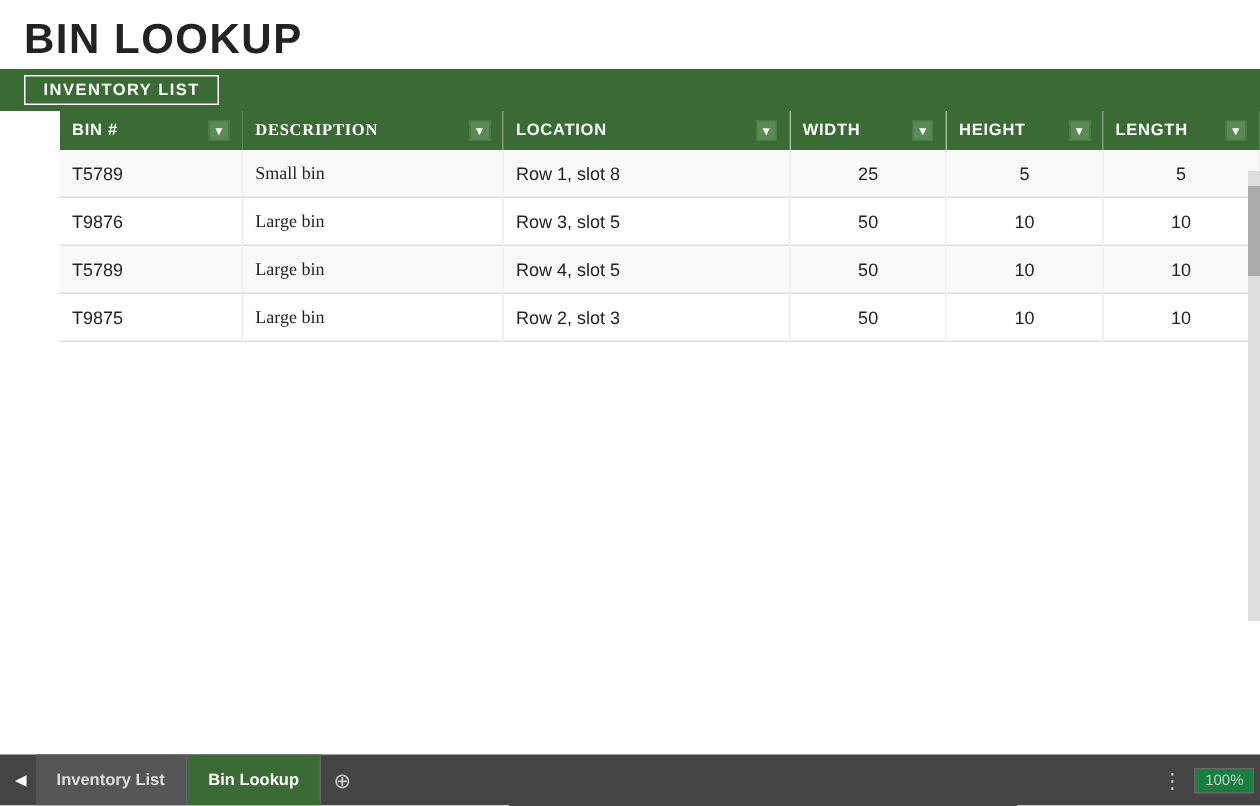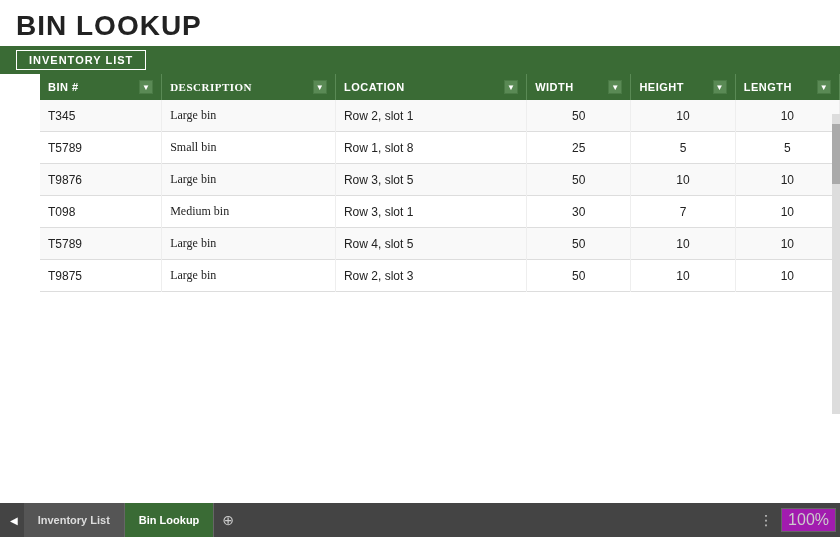--- a/index.html
+++ b/index.html
@@ -166,22 +166,22 @@
 
     .bottom-bar-dots {
       color: #ccc;
       font-size: 14px;
       padding: 0 4px;
       cursor: pointer;
     }
 
     .bottom-bar-zoom {
       color: #ccc;
-      font-size: 16px;
-      background: #a21caf;
+      font-size: 10px;
+      background: #15803d;
       padding: 2px 6px;
       border: 1px solid #666;
     }
   </style>
 </head>
 <body>
 
 <div class="page-header">
   <span class="page-title">BIN LOOKUP</span>
 </div>
@@ -227,53 +227,37 @@
         <th class="col-length">
           <div class="col-header-inner">
             <span>LENGTH</span>
             <span class="dropdown-arrow">▼</span>
           </div>
         </th>
       </tr>
     </thead>
     <tbody id="table-body">
 
-    <tr>
-          <td class="col-bin">T345</td>
-          <td class="col-desc">Large bin</td>
-          <td class="col-loc">Row 2, slot 1</td>
-          <td class="col-width center">50</td>
-          <td class="col-height center">10</td>
-          <td class="col-length center">10</td>
-        </tr>
         <tr>
           <td class="col-bin">T5789</td>
           <td class="col-desc">Small bin</td>
           <td class="col-loc">Row 1, slot 8</td>
           <td class="col-width center">25</td>
           <td class="col-height center">5</td>
           <td class="col-length center">5</td>
         </tr>
         <tr>
           <td class="col-bin">T9876</td>
           <td class="col-desc">Large bin</td>
           <td class="col-loc">Row 3, slot 5</td>
           <td class="col-width center">50</td>
           <td class="col-height center">10</td>
           <td class="col-length center">10</td>
         </tr>
         <tr>
-          <td class="col-bin">T098</td>
-          <td class="col-desc">Medium bin</td>
-          <td class="col-loc">Row 3, slot 1</td>
-          <td class="col-width center">30</td>
-          <td class="col-height center">7</td>
-          <td class="col-length center">10</td>
-        </tr>
-        <tr>
           <td class="col-bin">T5789</td>
           <td class="col-desc">Large bin</td>
           <td class="col-loc">Row 4, slot 5</td>
           <td class="col-width center">50</td>
           <td class="col-height center">10</td>
           <td class="col-length center">10</td>
         </tr>
         <tr>
           <td class="col-bin">T9875</td>
           <td class="col-desc">Large bin</td>

